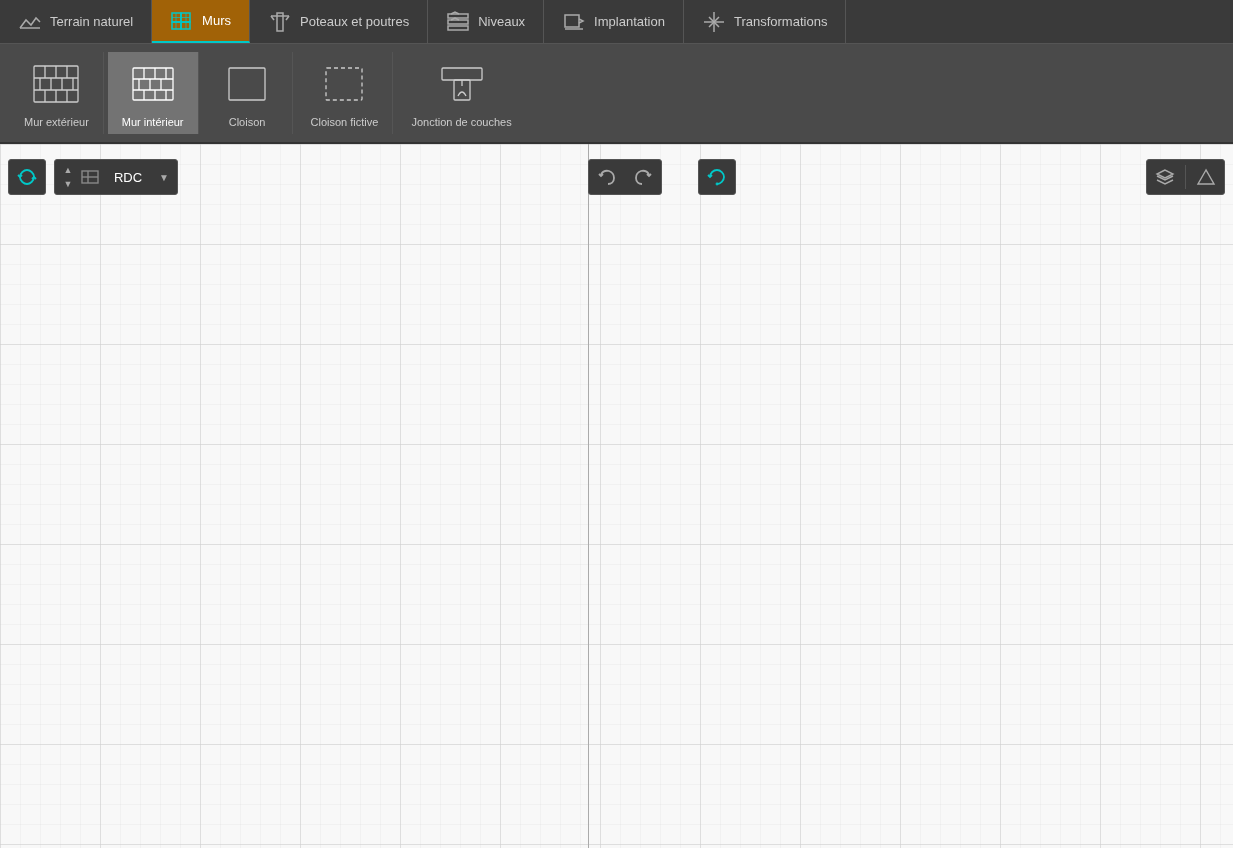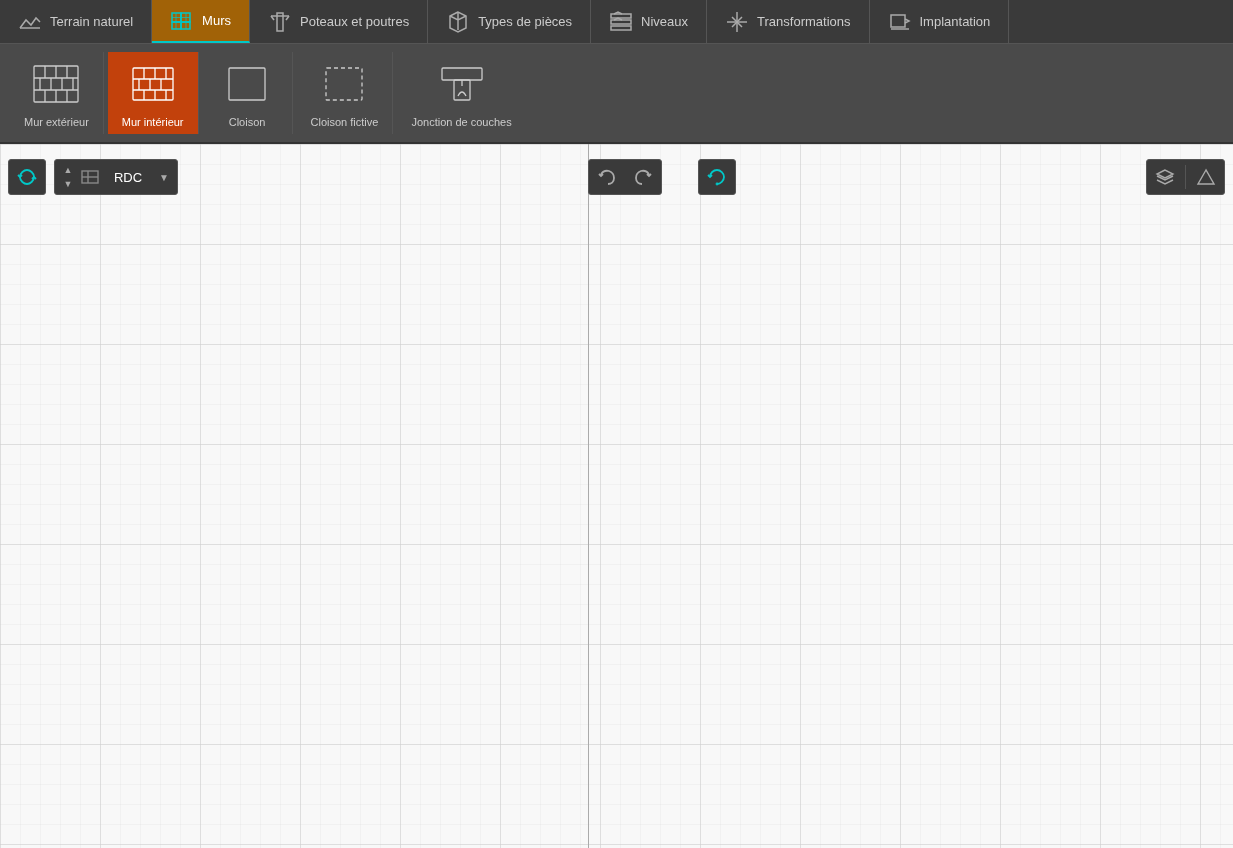--- a/index.html
+++ b/index.html
@@ -46,21 +46,21 @@
       align-items: center;
       padding: 6px 14px 6px 14px;
       cursor: pointer;
       color: #ccc;
       font-size: 11px;
       gap: 6px;
       min-width: 90px;
       border-right: 1px solid #555;
     }
     .sub-item:last-child { border-right: none; }
-    .sub-item.active { background: #c2410c; color: #fff; }
+    .sub-item.active { background: #737373; color: #fff; }
     .sub-icon { width: 52px; height: 52px; display: flex; align-items: center; justify-content: center; }
     .toolbar-group {
       display: flex;
       align-items: center;
       background: #3a3a3a;
       border: 1px solid #555;
       border-radius: 3px;
       height: 36px;
       pointer-events: all;
     }
@@ -211,62 +211,53 @@
       <svg width="24" height="24" viewBox="0 0 24 24" fill="none" stroke="#aaa" stroke-width="1.5">
         <rect x="9" y="3" width="6" height="18"></rect>
         <line x1="3" y1="6" x2="21" y2="6"></line>
         <line x1="3" y1="6" x2="6" y2="10"></line>
         <line x1="21" y1="6" x2="18" y2="10"></line>
       </svg>
     </span>
     <span>Poteaux et poutres</span>
   </div>
 
-  <div class="nav-item">
-    <span class="nav-icon">
-      <svg width="24" height="24" viewBox="0 0 24 24" fill="none" stroke="#aaa" stroke-width="1.5">
-        <path d="M12 2L4 6v12l8 4 8-4V6z"></path>
-        <path d="M12 2v18M4 6l8 4 8-4"></path>
-      </svg>
-    </span>
-    <span>Types de pièces</span>
-  </div>
 
   <div class="nav-item">
     <span class="nav-icon">
       <svg width="24" height="24" viewBox="0 0 24 24" fill="none" stroke="#aaa" stroke-width="1.5">
         <rect x="2" y="4" width="20" height="4"></rect>
         <rect x="2" y="10" width="20" height="4"></rect>
         <rect x="2" y="16" width="20" height="4"></rect>
         <path d="M5 4L9 2 13 4M5 10L9 8 13 10"></path>
       </svg>
     </span>
     <span>Niveaux</span>
   </div>
 
   <div class="nav-item">
     <span class="nav-icon">
       <svg width="24" height="24" viewBox="0 0 24 24" fill="none" stroke="#aaa" stroke-width="1.5">
+        <rect x="3" y="5" width="14" height="12"></rect>
+        <path d="M17 9l4 2-4 2"></path>
+        <line x1="3" y1="19" x2="21" y2="19"></line>
+      </svg>
+    </span>
+    <span>Implantation</span>
+  </div>
+
+  <div class="nav-item">
+    <span class="nav-icon">
+      <svg width="24" height="24" viewBox="0 0 24 24" fill="none" stroke="#aaa" stroke-width="1.5">
         <line x1="12" y1="2" x2="12" y2="22"></line>
         <line x1="2" y1="12" x2="22" y2="12"></line>
         <path d="M7 7l10 10M17 7L7 17"></path>
       </svg>
     </span>
     <span>Transformations</span>
-  </div>
-
-  <div class="nav-item">
-    <span class="nav-icon">
-      <svg width="24" height="24" viewBox="0 0 24 24" fill="none" stroke="#aaa" stroke-width="1.5">
-        <rect x="3" y="5" width="14" height="12"></rect>
-        <path d="M17 9l4 2-4 2"></path>
-        <line x1="3" y1="19" x2="21" y2="19"></line>
-      </svg>
-    </span>
-    <span>Implantation</span>
   </div>
 </div>
 
 <div class="sub-toolbar">
 
   <div class="sub-item">
     <span class="sub-icon">
       <svg width="52" height="52" viewBox="0 0 52 52" fill="none" stroke="#ccc" stroke-width="1.3">
 
         <rect x="4" y="8" width="44" height="36" rx="1"></rect>

